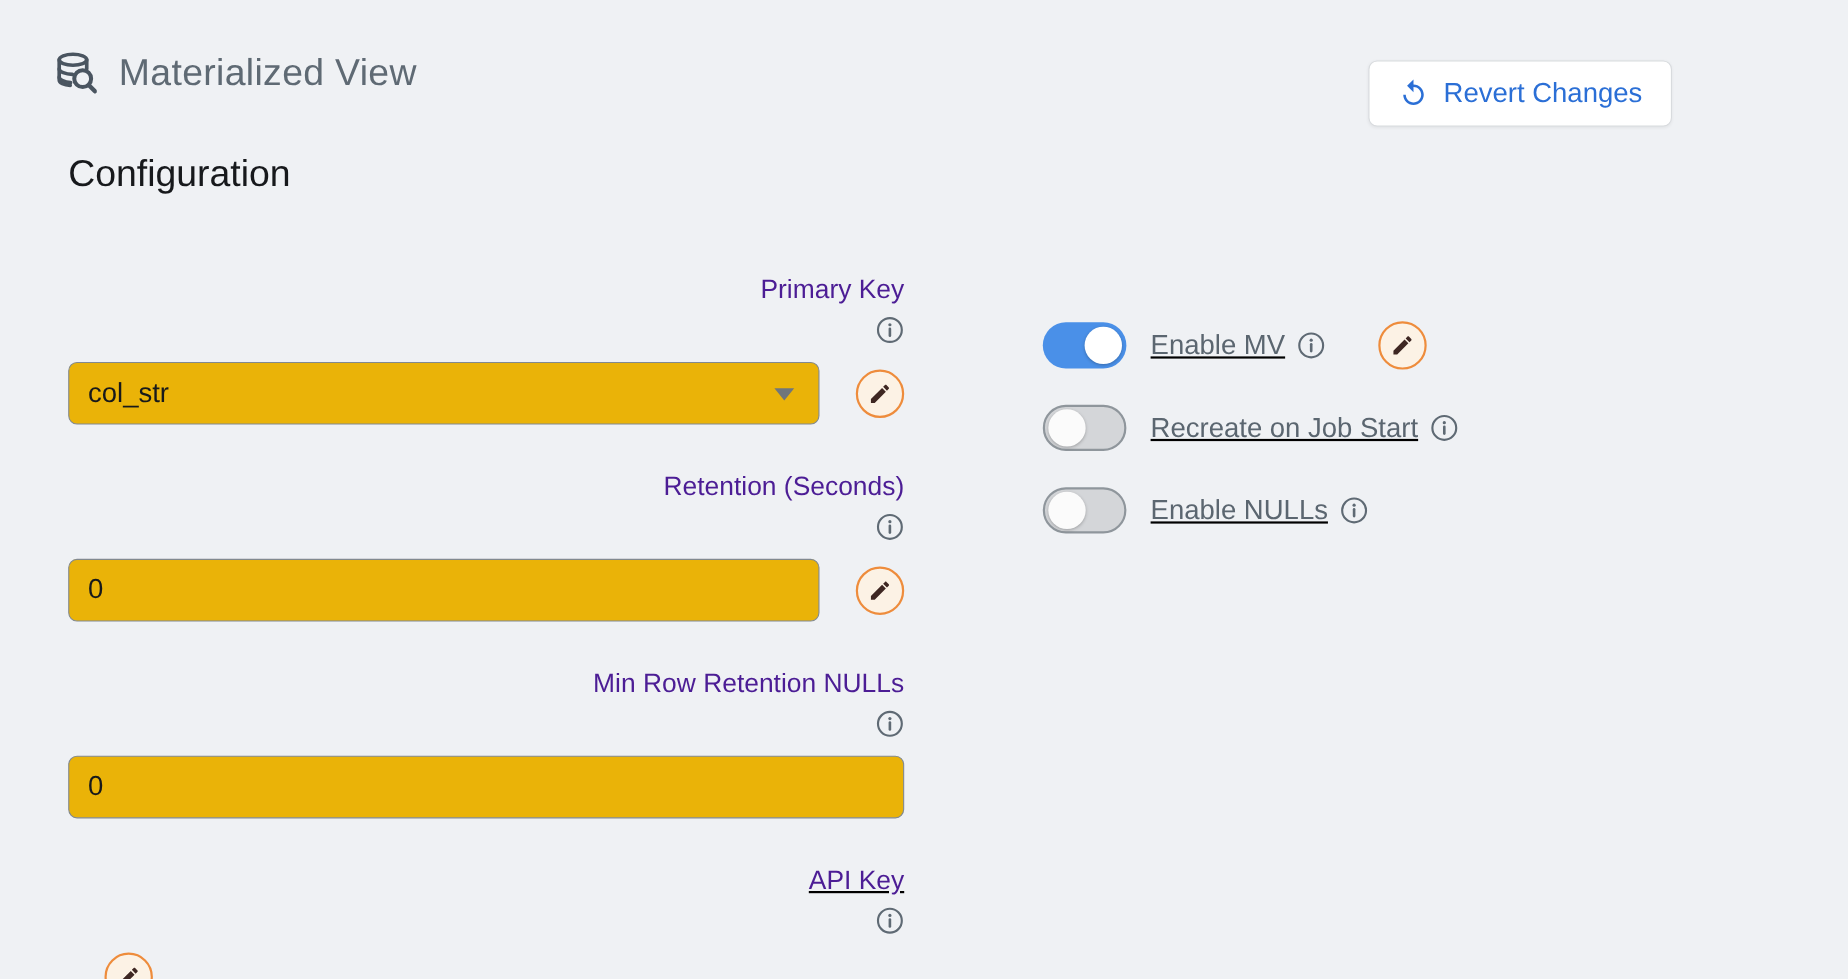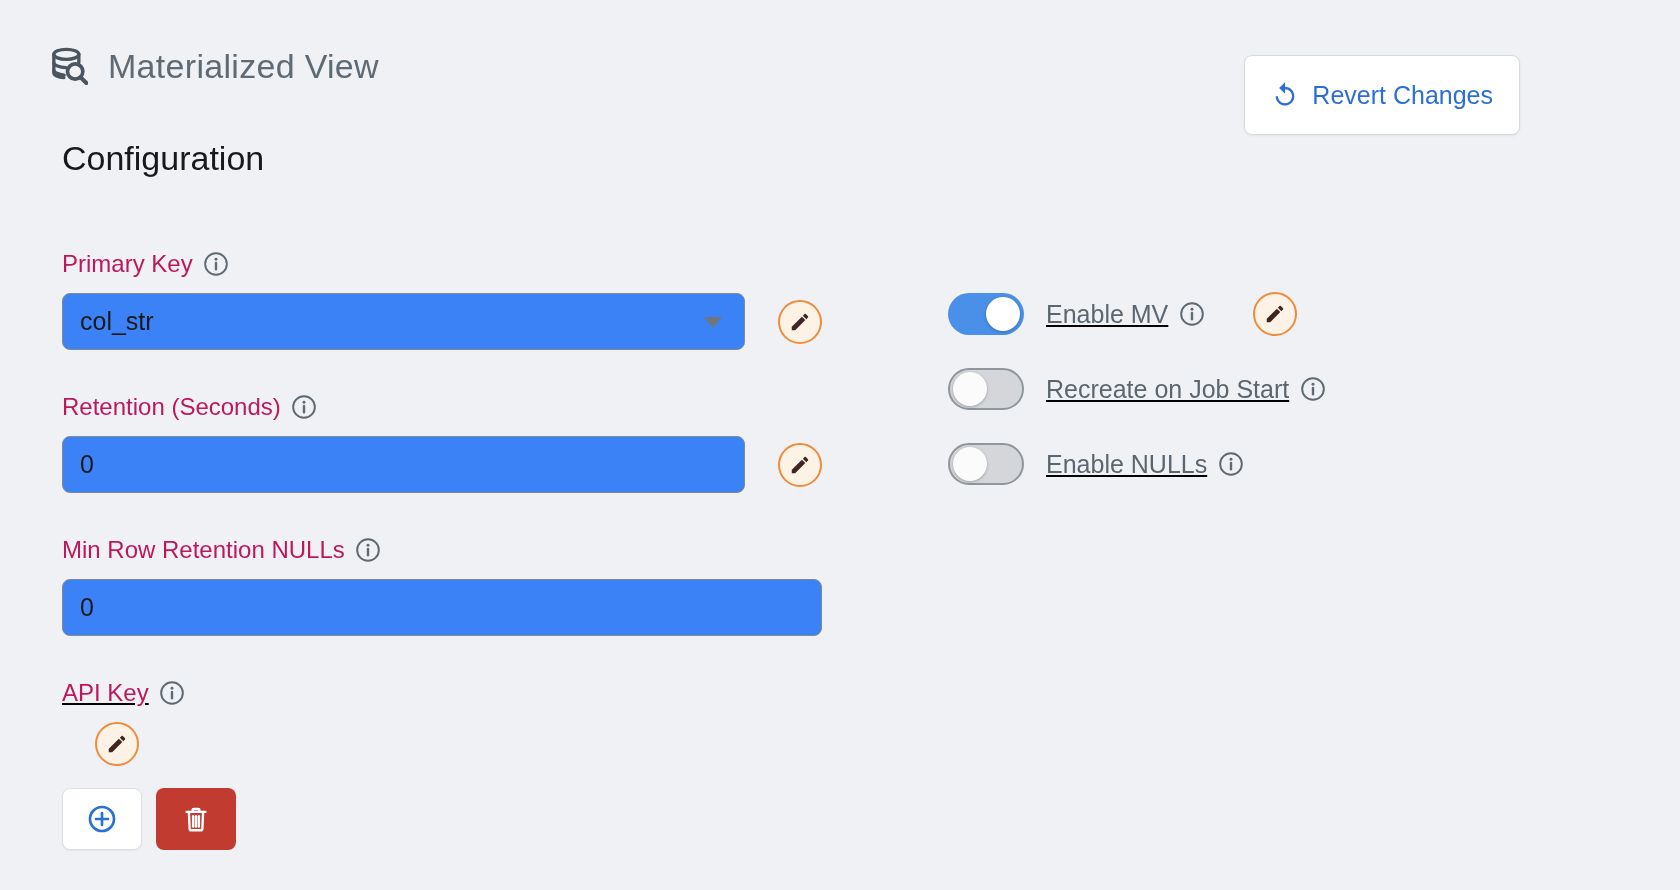--- a/index.html
+++ b/index.html
@@ -6,37 +6,37 @@
   html,body { width:1680px; height:890px; }
   body { font-family:"Liberation Sans", sans-serif; background:#eff1f4; position:relative; overflow:hidden; }
 
   .page { position:absolute; inset:0; }
 
   
   .title-wrap { position:absolute; left:48px; top:46px; display:flex; align-items:center; gap:20px; }
   .title-icon { width:40px; height:40px; color:#4a5560; }
   .page-title { font-size:34px; color:#5f6a74; font-weight:400; letter-spacing:.3px; }
 
-  .revert-btn { position:absolute; top:55px; right:160px; height:80px; padding:0 26px;
+  .revert-btn { position:absolute; top:55px; right:160px; height:60px; padding:0 26px;
     background:#ffffff; border:1px solid #d8dbde; border-radius:8px;
     box-shadow:0 1px 3px rgba(0,0,0,.06); display:flex; align-items:center; gap:13px;
     cursor:pointer; }
   .revert-btn .btn-label { font-size:25px; font-weight:500; color:#2b6fd6; }
   .revert-icon { width:28px; height:28px; }
 
   .section-heading { position:absolute; left:62px; top:139px; font-size:34px; font-weight:500; color:#17191c; }
 
   
   .form-col { position:absolute; left:62px; top:251px; width:760px; }
   .field-group { margin-bottom:44px; }
-  .field-label { display:flex; align-items:flex-end; gap:10px; font-size:24px; color:#be185d; line-height:26px; margin-bottom:16px; }
+  .field-label { display:flex; align-items:flex-end; gap:10px; font-size:24px; color:#4c1d95; line-height:26px; margin-bottom:16px;flex-direction:column; }
   .info-icon { width:26px; height:26px; color:#5f6a74; flex:0 0 auto; }
 
   .control-row { display:flex; align-items:center; }
-  .field-box { position:relative; width:760px; height:57px; background:#3b82f6;
+  .field-box { position:relative; width:760px; height:57px; background:#eab308;
     border:1.5px solid #82898f; border-radius:8px; }
   .select-value { position:absolute; left:17px; top:0; height:100%; display:flex; align-items:center;
     font-size:25px; color:#17191b; }
   .caret { position:absolute; right:22px; top:50%; margin-top:-5px; width:0; height:0;
     border-left:9px solid transparent; border-right:9px solid transparent; border-top:11px solid #6f767c; }
   .text-input { width:100%; height:100%; border:none; outline:none; background:transparent;
     font-family:"Liberation Sans", sans-serif; font-size:25px; color:#17191b; padding:0 17px; border-radius:8px; }
 
   .edit-btn { width:44px; height:44px; border-radius:50%; background:#fcf2e5;
     border:2px solid #ee8c3c; display:flex; align-items:center; justify-content:center;

